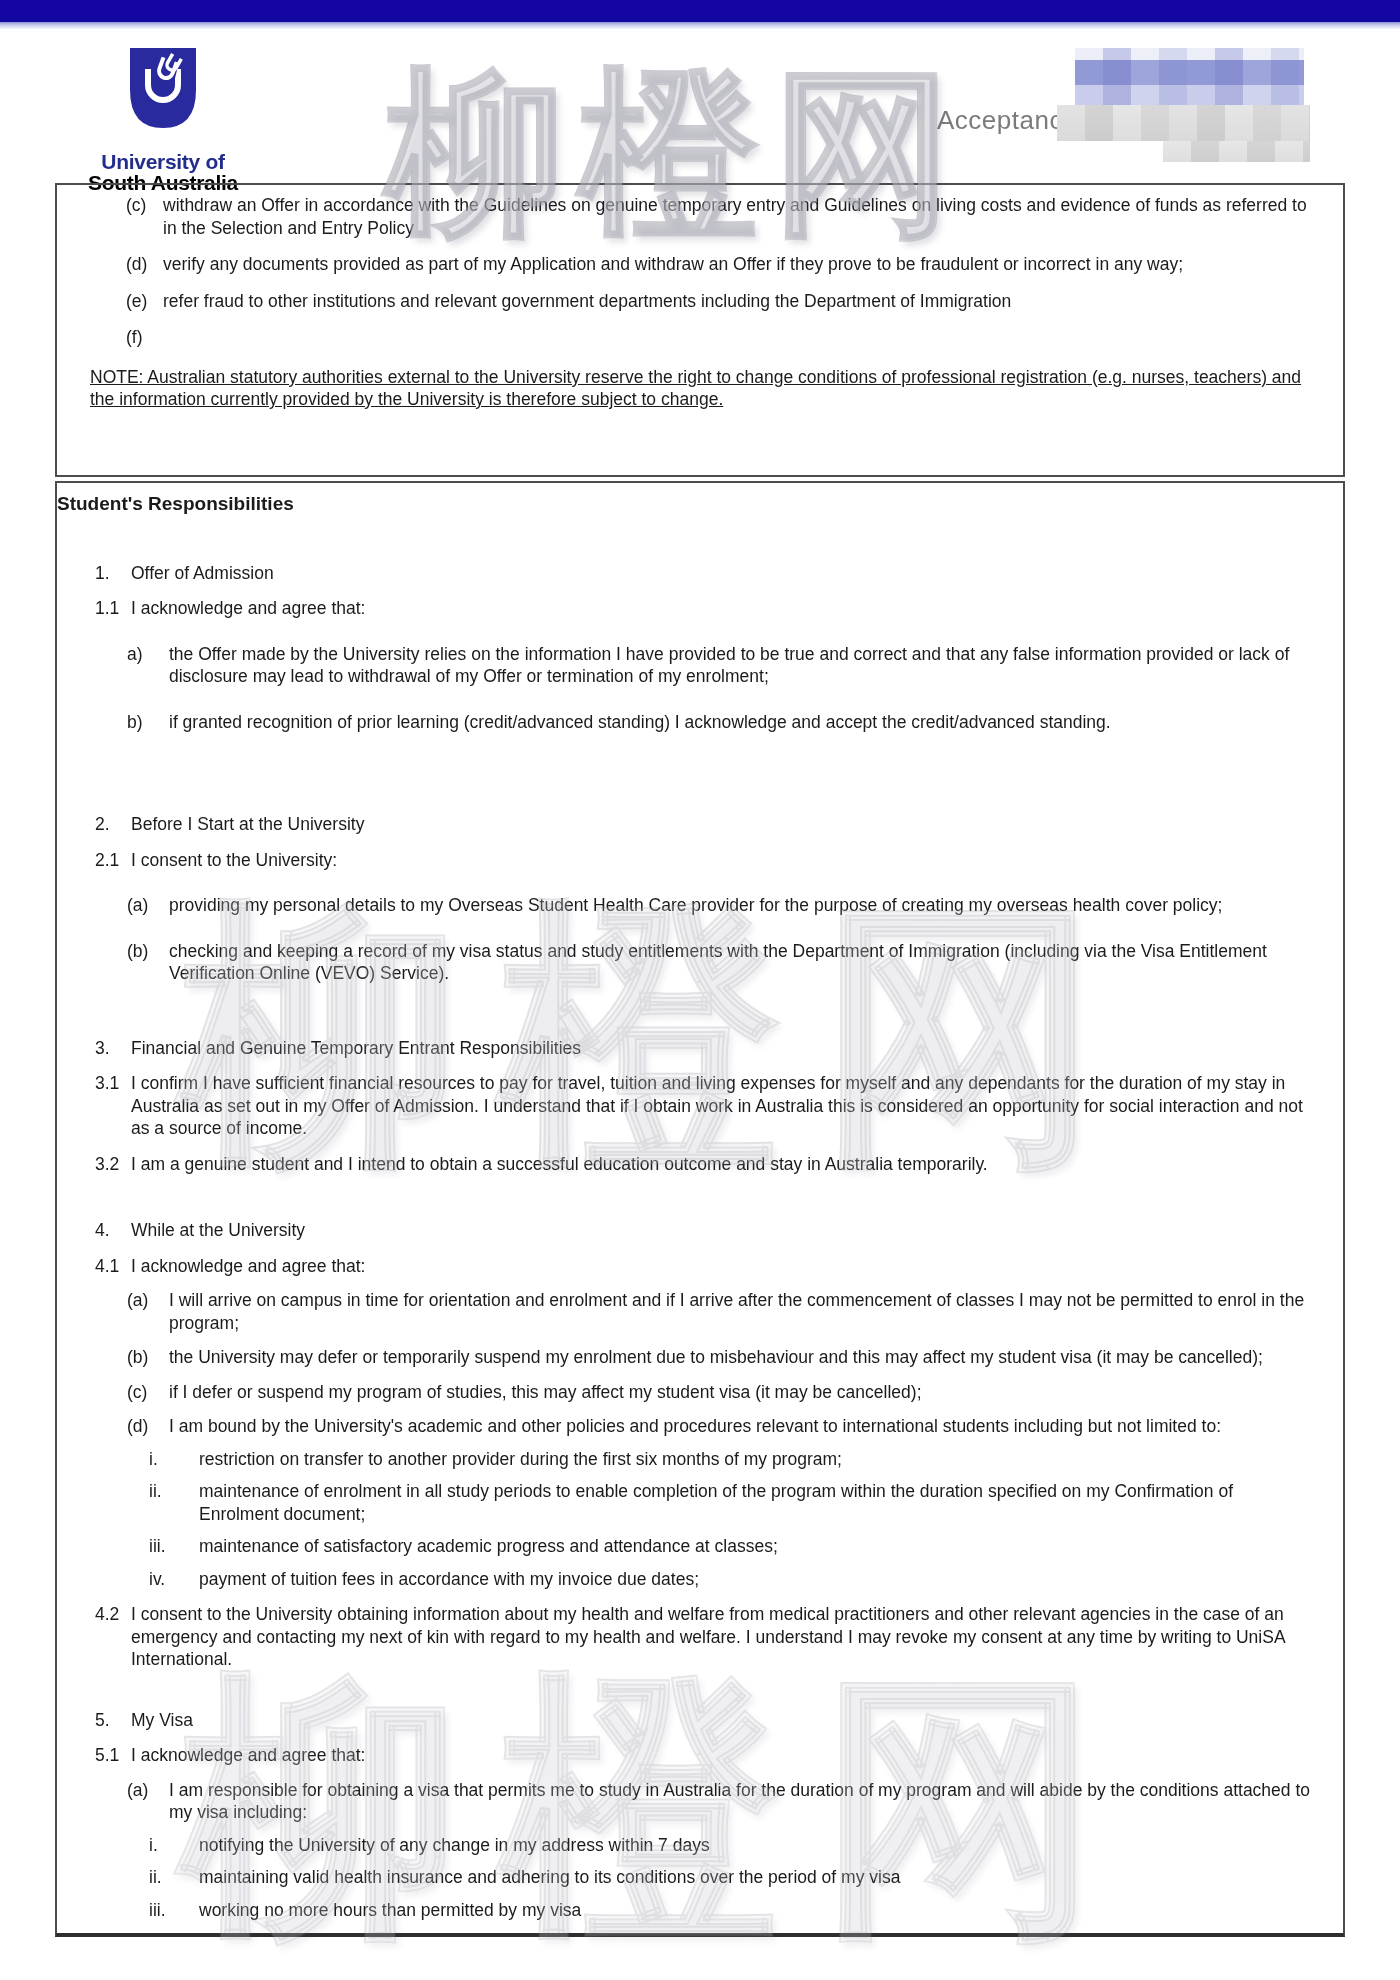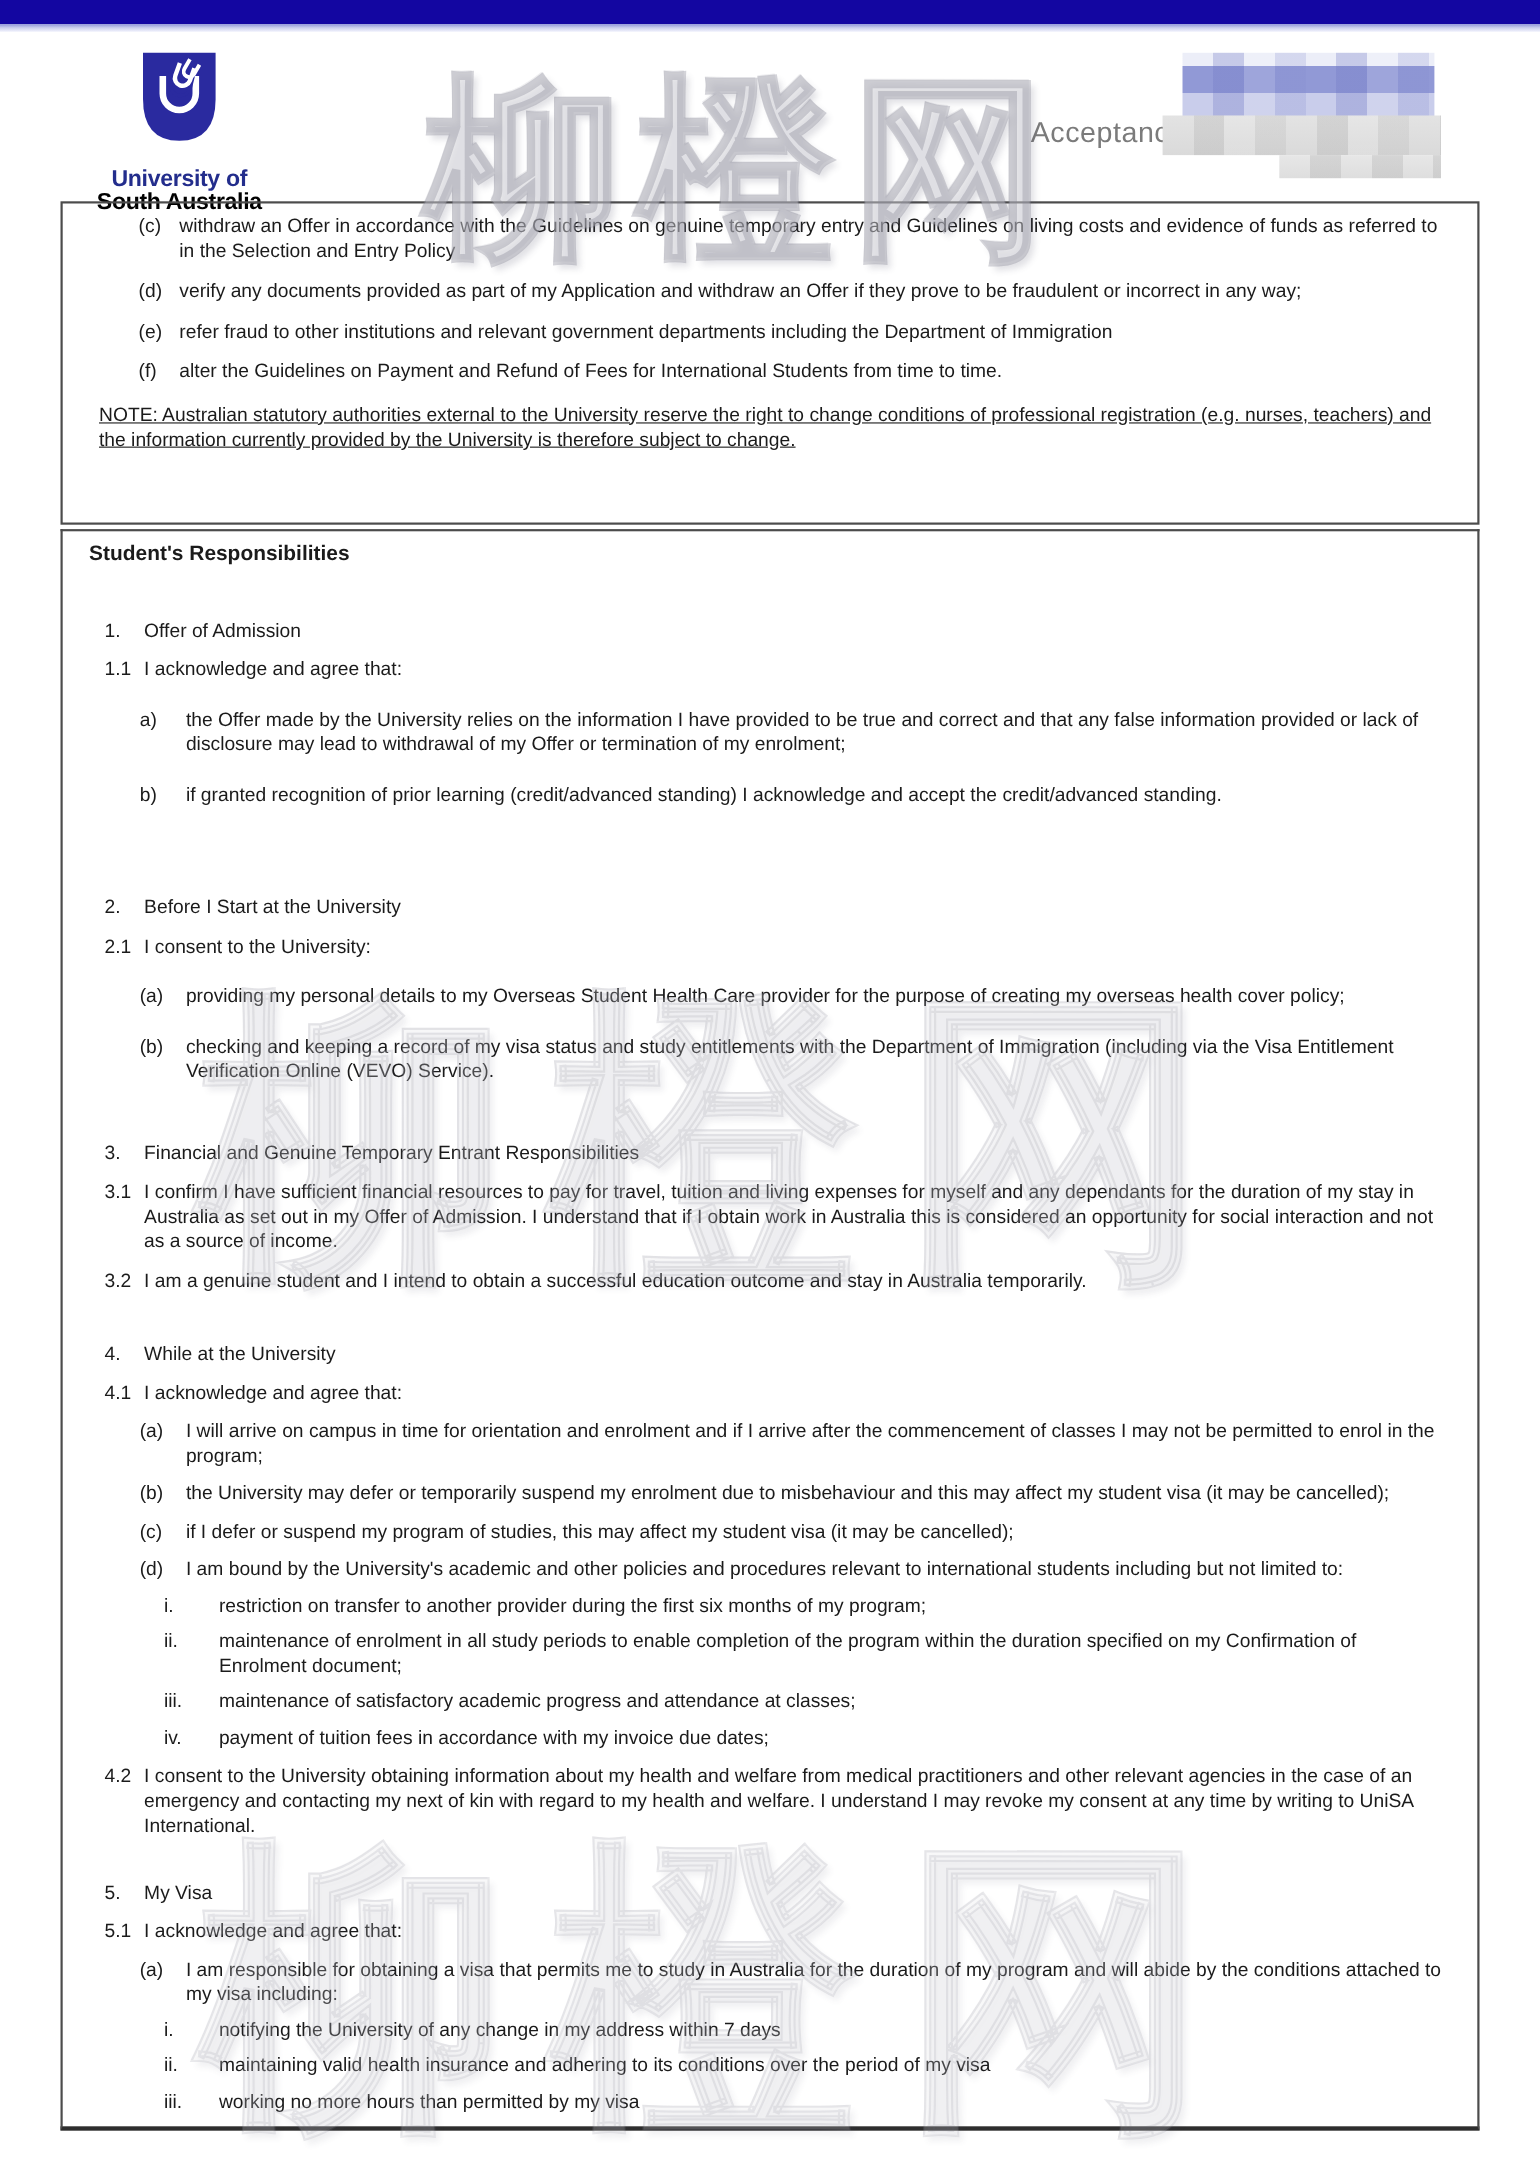--- a/index.html
+++ b/index.html
@@ -69,21 +69,21 @@
 
   .row { display:flex; margin-top:14px; padding-right:30px; }
   .row .lbl { flex:none; }
   .row .txt { flex:1; }
 
   .c-item .lbl { margin-left:69px; width:37px; }
   .box-1 .row:first-child { margin-top:9px; }
 
   .note { display:block; margin:17px 36px 0 33px;text-decoration:underline; }
 
-  .box2-heading { margin:10px 0 0 24px; font-weight:700; font-size:19px; }
+  .box2-heading { margin:10px 0 0 0; font-weight:700; font-size:19px; }
 
   .sec { margin-top:46px; }
   .sec:nth-of-type(2) { margin-top:80px; }
   .sec:nth-of-type(3) { margin-top:52px; }
   .sec:nth-of-type(4) { margin-top:44px; }
   .sec:nth-of-type(5) { margin-top:38px; }
 
   .title { margin-top:0; }
   .title .lbl, .num .lbl { margin-left:38px; width:36px; }
   .title .txt { text-underline-offset:3px; }
@@ -139,21 +139,20 @@
         <div class="row c-item">
           <span class="lbl">(d)</span>
           <span class="txt">verify any documents provided as part of my Application  and withdraw an Offer if they prove to be fraudulent or incorrect in any way;</span>
         </div>
         <div class="row c-item">
           <span class="lbl">(e)</span>
           <span class="txt">refer fraud to other institutions and relevant government departments including the Department of Immigration</span>
         </div>
         <div class="row c-item">
           <span class="lbl">(f)</span>
-          <span class="txt">alter the Guidelines on Payment and Refund of Fees for International Students from time to time.</span>
         </div>
       </div>
     <p class="note">NOTE: Australian statutory authorities external to the University reserve the right to change conditions of professional registration (e.g. nurses, teachers) and the information currently provided by the University is therefore subject to change.</p>
   </div>
 
   <div class="doc-box box-2">
     <div class="box2-heading">Student's Responsibilities</div>
     <div>
         <div class="sec">
           <div class="row title">

